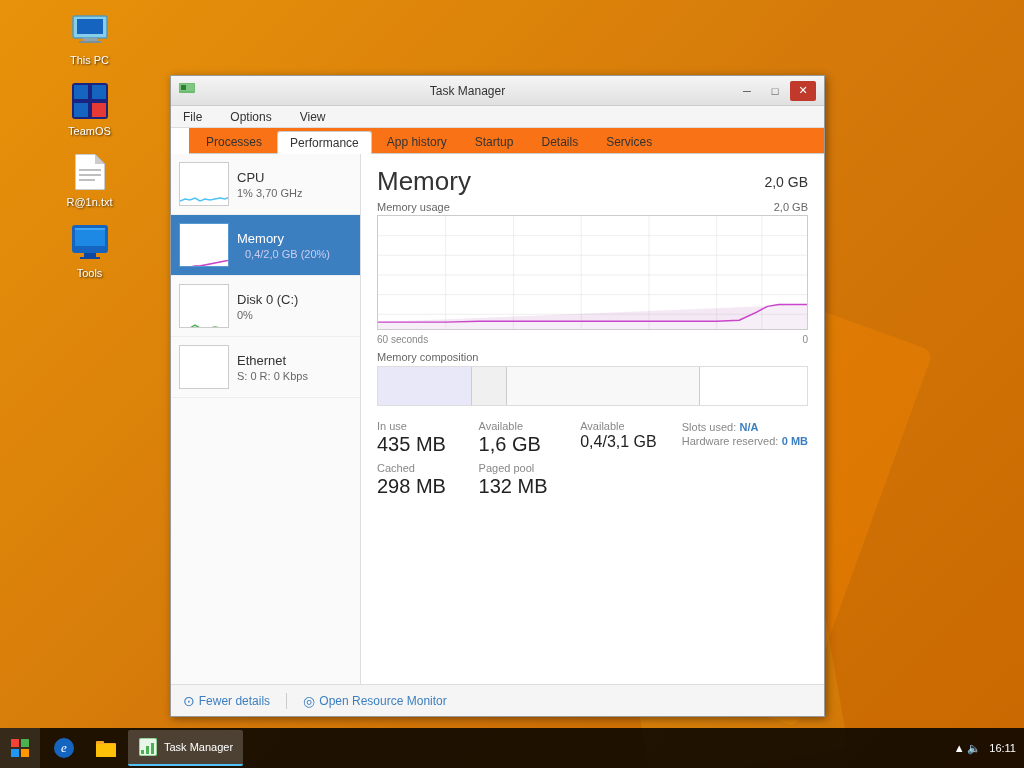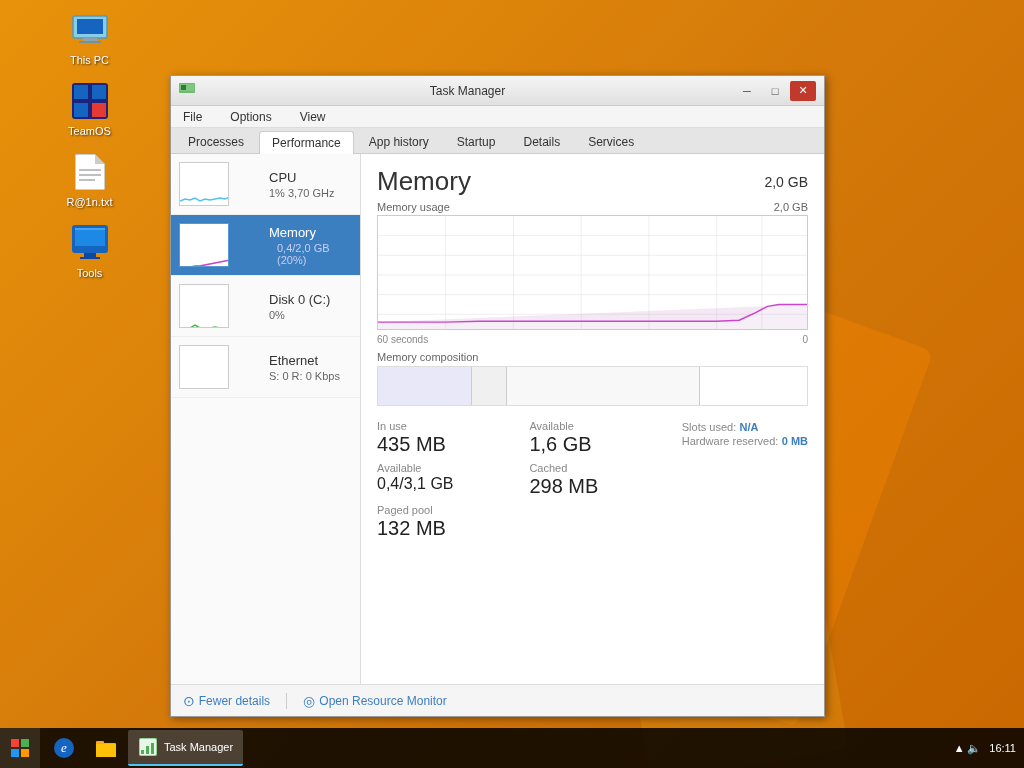--- a/index.html
+++ b/index.html
@@ -193,25 +193,26 @@
       padding: 2px 8px;
       font-size: 12px;
       color: #333;
       cursor: pointer;
       border-radius: 2px;
     }
 
     
     .tabs {
       height: 26px;
-      background: #e5e5e5;
+      background: #f97316;
       border-bottom: 1px solid #ccc;
       display: flex;
       align-items: flex-end;
       padding: 0 4px;
+      margin-left: 18px;
     }
     .tab {
       padding: 4px 12px;
       font-size: 12px;
       color: #333;
       cursor: pointer;
       border: 1px solid transparent;
       border-bottom: none;
       border-radius: 3px 3px 0 0;
       background: transparent;
@@ -238,21 +239,20 @@
       background: #fafafa;
       overflow-y: auto;
     }
     .resource-item {
       display: flex;
       align-items: center;
       padding: 8px 8px;
       border-bottom: 1px solid #eee;
       cursor: pointer;
       min-height: 60px;
-      gap: 32px;
     }
     .resource-item.selected { background: #3C7FC0; color: white; }
     .resource-item.selected .resource-name { color: white; }
     .resource-item.selected .resource-value { color: #cce; padding-left: 8px; }
 
     .resource-chart {
       width: 50px;
       height: 44px;
       border: 1px solid #ccc;
       background: white;
@@ -617,21 +617,21 @@
 
       <div class="composition-bar">
         <div class="comp-in-use"></div>
         <div class="comp-modified"></div>
         <div class="comp-standby"></div>
         <div class="comp-free"></div>
       </div>
 
       <div style="display:flex; gap:16px;">
         <div style="flex:1;">
-          <div style="display:grid; grid-template-columns:1fr 1fr; gap:6px 16px; margin-bottom:8px;">
+          <div style="display:grid; grid-template-columns:1fr 1fr 1fr; gap:6px 16px; margin-bottom:8px;">
             <div class="stat-block">
               <div class="stat-label">In use</div>
               <div class="stat-value">435 MB</div>
             </div>
             <div class="stat-block">
               <div class="stat-label">Available</div>
               <div class="stat-value">1,6 GB</div>
             </div>
             <div class="stat-block">
               <div class="stat-label">Available</div>

